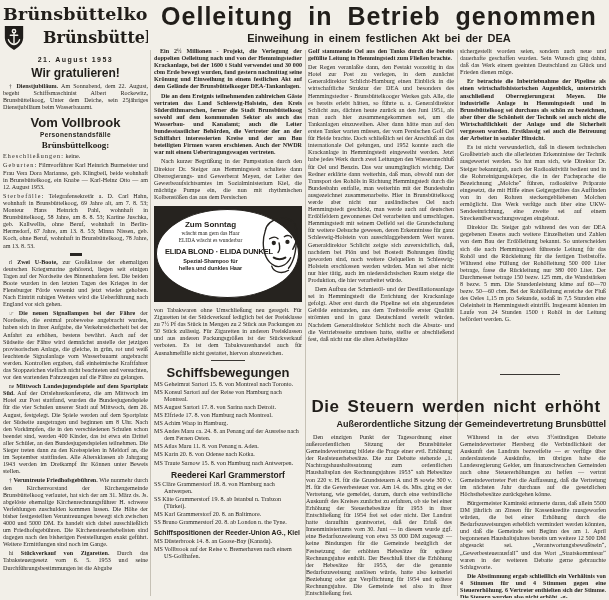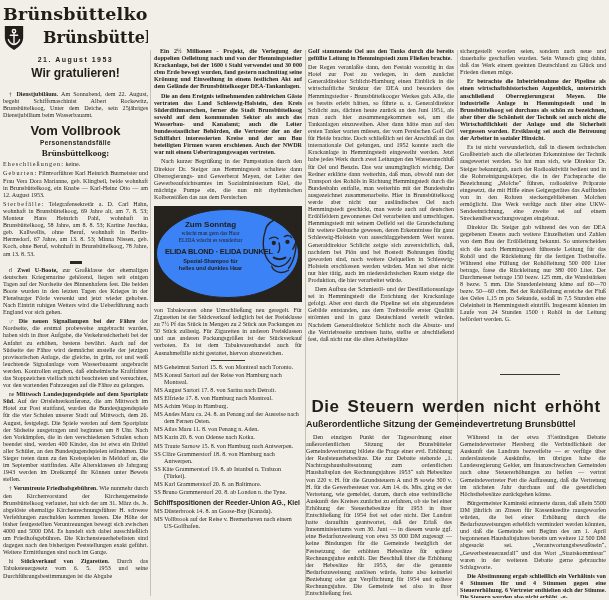--- a/index.html
+++ b/index.html
@@ -17,21 +17,21 @@
   .col3 { position:absolute; left:308px; top:48px; width:146px; height:334px; overflow:hidden; }
   .col4 { position:absolute; left:460px; top:48px; width:146px; height:320px; overflow:hidden; }
 
   
   .masthead { text-align:center; margin-top:2px; }
   .mast1 { font:bold 17.5px/19px "DejaVu Serif", serif; letter-spacing:0.2px; }
   .mastrow { display:flex; align-items:center; justify-content:flex-start; gap:18px; margin-top:1px; }
   .crest { width:22px; height:26px; flex:0 0 auto; }
   .mast2 { font:bold 16px/18px "DejaVu Serif", serif; }
   .date { font:bold 7px/9px "Liberation Sans", sans-serif; text-align:center; letter-spacing:1.5px; margin:4px 0 2px; }
-  .greet { font:bold 12px/14px "Liberation Sans", sans-serif; text-align:center; margin:2px 0 11px; }
+  .greet { font:bold 12px/14px "Liberation Sans", sans-serif; text-align:center; margin:2px 0 3px; }
 
   
   .headline { position:absolute; left:152px; top:3px; width:454px; height:44px; text-align:center; }
   .h1 { font:bold 25px/27px "Liberation Sans", sans-serif; letter-spacing:1px; word-spacing:7px; white-space:nowrap; }
   .h2 { font:bold 11px/14px "Liberation Sans", sans-serif; margin-top:1px; word-spacing:2px; }
   .sect { font:bold 13px/15px "Liberation Sans", sans-serif; text-align:center; margin:4px 0 1px; }
   .subsect { font:bold 6.5px/8px "Liberation Sans", sans-serif; text-align:center; letter-spacing:.4px; }
   .place { font:bold 9px/11px "Liberation Serif", serif; text-align:center; margin:1px 0 2px; }
   .rsub { font:bold 8.5px/10px "Liberation Sans", sans-serif; text-align:center; margin:3px 0 1px; }
   .rsub.small { font:bold 6.8px/8px "Liberation Sans", sans-serif; text-align:left; }
@@ -45,33 +45,33 @@
   .intro { font-weight:bold; text-indent:6px; }
   .reglbl { letter-spacing:1.1px; }
   .ship { font:6.1px/7.1px "Liberation Serif", serif; margin:0 0 1px; padding-left:10px; text-indent:-10px; text-align:left; }
   .sep { width:34px; margin:3px auto; border-top:1px solid #3a3733; }
   .orn { width:12px; height:3px; background:#2a2723; margin:3px auto; }
   .endrule { position:absolute; left:500px; top:374px; width:60px; border-top:1px solid #3a3733; }
   .col3 [data-list] p:first-of-type, .col4 [data-list] p:first-of-type { text-indent:0; }
 
   
   .ad { position:relative; height:96px; margin:5px 0; background:#26231f; overflow:hidden; }
-  .adoval { position:absolute; left:2px; top:3px; width:143px; height:89px; background:#3b82f6;
+  .adoval { position:absolute; left:2px; top:3px; width:143px; height:89px; background:#ffffff;
             border:1px solid #26231f; border-radius:50% / 50%; text-align:center;
             padding:10px 42px 0 8px; }
   .adl1 { font:bold 8px/10px "Liberation Sans", sans-serif; }
   .adl2 { font:5.5px/7px "Liberation Serif", serif; }
   .adbrand { font:bold 7.5px/11px "Liberation Sans", sans-serif; letter-spacing:-0.2px; margin:2px 0 1px; white-space:nowrap; }
   .adl3 { font:bold 5.5px/7px "Liberation Sans", sans-serif; }
   .adface { position:absolute; right:3px; top:5px; width:42px; height:85px; }
 
   
   .taxblock { position:absolute; left:306px; top:384px; width:300px; height:214px; overflow:hidden; }
   .h1b { font:bold 17px/20px "Liberation Sans", sans-serif; text-align:center; word-spacing:3px; letter-spacing:.5px;margin-top:13px; }
-  .h2b { font:bold 9px/12px "Liberation Sans", sans-serif; text-align:left; margin:1px 0 4px; }
+  .h2b { font:bold 9px/12px "Liberation Sans", sans-serif; text-align:right; margin:1px 0 4px; }
   .taxcols { display:flex; gap:8px; }
   .taxcol { width:146px; }
 </style>
 </head>
 <body>
 
 <div class="page">
 
   <div class="vr vr1"></div>
   <div class="vr vr2"></div>
@@ -120,20 +120,24 @@
         <p class="para news"><span class="pfx">☞</span> <b>Die neuen Signallampen bei der Fähre</b> <span>der Nordseite, die erstmal probeweise angebracht wurden, haben sich in ihrer Aufgabe, die Verkehrssicherheit bei der Anfahrt zu erhöhen, bestens bewährt. Auch auf der Südseite der Fähre wird demnächst anstelle der jetzigen provisorischen Anlage, die gleiche, in grün, rot und weiß leuchtende Signalanlage vom Wasserbauamt angebracht werden. Kontrollen ergaben, daß einheimische Kraftfahrer das Stoppzeichen vielfach nicht beachteten und versuchten, vor den wartenden Fahrzeugen auf die Fähre zu gelangen.</span></p>
 
         <p class="para news"><span class="pfx">ne</span> <b>Mittwoch Landesjugendspiele auf dem Sportplatz Süd.</b> <span>Auf der Ortslehrerkonferenz, die am Mittwoch im Hotel zur Post stattfand, wurden die Bundesjugendspiele für die vier Schulen unserer Stadt auf Mittwoch, dem 26. August, festgelegt. Die Spiele werden auf dem Sportplatz der Südseite ausgetragen und beginnen um 8 Uhr. Nach den Vorkämpfen, die in den verschiedenen Schulen schon beendet sind, werden 400 Kinder, das ist etwa ein Drittel aller Schüler, an den Bundesjugendspielen teilnehmen. Die Sieger treten dann zu den Kreisspielen in Meldorf an, die im September stattfinden. Alle Altersklassen ab Jahrgang 1943 werden im Dreikampf ihr Können unter Beweis stellen.</span></p>
 
         <p class="para news"><span class="pfx">†</span> <b>Veruntreute Friedhofsgebühren.</b> <span>Wie nunmehr durch den Kirchenvorstand der Kirchengemeinde Brunsbüttelkoog verlautet, hat sich der am 31. März ds. Js. abgelöste ehemalige Kirchenrechnungsführer H. schwere Verfehlungen zuschulden kommen lassen. Die Höhe der bisher festgestellten Veruntreuungen bewegt sich zwischen 4000 und 5000 DM. Es handelt sich dabei ausschließlich um Friedhofsgebühren. Die Kirchensteuerhebelisten sind dagegen nach den bisherigen Feststellungen exakt geführt. Weitere Ermittlungen sind noch im Gange.</span></p>
 
         <p class="para news"><span class="pfx">hi</span> <b>Stückverkauf von Zigaretten.</b> <span>Durch das Tabaksteuergesetz vom 6. 5. 1953 und seine Durchführungsbestimmungen ist die Abgabe</span></p>
       </div>
   </div>
 
+  <div class="headline">
+    <div class="h1">Oelleitung in Betrieb genommen</div>
+    <div class="h2">Einweihung in einem festlichen Akt bei der DEA</div>
+  </div>
 
   <div class="col2">
     <p class="para intro">Ein 2½ Millionen - Projekt, die Verlegung der doppelten Oelleitung nach und von der Hemmingstedter Krackanlage, bei der 1600 t Stahl verwendet und 30 000 cbm Erde bewegt wurden, fand gestern nachmittag seine Krönung und Einweihung in einem festlichen Akt auf dem Gelände der Brunsbüttelkooger DEA-Tankanlagen.</p>
     <div data-list="lead_article.col2_paragraphs">
 
         <p class="para ind"><span class="b">Die an dem Ereignis teilnehmenden zahlreichen Gäste vertraten das Land Schleswig-Holstein, den Kreis Süderdithmarschen, ferner die Stadt Brunsbüttelkoog sowohl auf dem kommunalen Sektor als auch das Wasserbau- und Kanalamt; auch die Leiter bundesstaatlicher Behörden, die Vertreter der an der Schiffahrt interessierten Kreise und der am Bau beteiligten Firmen waren erschienen. Auch der NWDR war mit einem Uebertragungswagen vertreten.</span></p>
 
         <p class="para ind"><span>Nach kurzer Begrüßung in der Pumpstation durch den Direktor Dr. Steiger aus Hemmingstedt schaltete dann Oberregierungs- und Gewerberat Meyen, der Leiter des Gewerbeaufsichtsamtes im Sozialministerium Kiel, die mächtige Pumpe ein, die nun mit rhythmischen Kolbenstößen das aus dem Persischen</span></p>
       </div>
 
@@ -158,32 +162,34 @@
           <path d="M21 30 c1 4 1 7 -1 9"></path>
           <path d="M16 44 c3 2 8 2 11 0" stroke-width="2"></path>
           <path d="M14 52 c2 6 10 8 16 4"></path>
         </g>
       </svg>
     </div>
 
     <p class="para">von Tabakwaren ohne Umschließung neu geregelt. Für Zigaretten ist der Stückverkauf lediglich bei der Preisklasse zu 7½ Pf das Stück in Mengen zu 2 Stück aus Packungen zu 50 Stück zulässig. Für Zigaretten in anderen Preisklassen und aus anderen Packungsgrößen ist der Stückverkauf verboten. Es ist dem Tabakwarenhandel auch für Ausnahmefälle nicht gestattet, hiervon abzuweichen.</p>
     <div class="sep"></div>
 
+    <div class="sect">Schiffsbewegungen</div>
     <div data-list="shipping.sartori">
 
     <p class="ship"><span>MS Geheimrat Sartori 15. 8. von Montreal nach Toronto.</span></p>
         <p class="ship"><span>MS Konsul Sartori auf der Reise von Hamburg nach Montreal.</span></p>
         <p class="ship"><span>MS August Sartori 17. 8. von Sarina nach Detroit.</span></p>
         <p class="ship"><span>MS Elfriede 17. 8. von Hamburg nach Montreal.</span></p>
         <p class="ship"><span>MS Achim Waap in Hamburg.</span></p>
         <p class="ship"><span>MS Andes Maru ca. 24. 8. an Penang auf der Ausreise nach dem Fernen Osten.</span></p>
         <p class="ship"><span>MS Atlas Maru 11. 8. von Penang n. Aden.</span></p>
         <p class="ship"><span>MS Karin 20. 8. von Odense nach Kotka.</span></p>
         <p class="ship"><span>MS Traute Sarnow 15. 8. von Hamburg nach Antwerpen.</span></p>
       </div>
+    <div class="rsub">Reederei Karl Grammerstorf</div>
     <div data-list="shipping.grammerstorf">
 
     <p class="ship"><span>SS Cläre Grammerstorf 18. 8. von Hamburg nach Antwerpen.</span></p>
         <p class="ship"><span>SS Käte Grammerstorf 19. 8. ab Istanbul n. Trabzon (Türkei).</span></p>
         <p class="ship"><span>MS Karl Grammerstorf 20. 8. an Baltimore.</span></p>
         <p class="ship"><span>SS Bruno Grammerstorf 20. 8. ab London n. the Tyne.</span></p>
       </div>
     <div class="rsub small">Schiffspositionen der Reeder-Union AG., Kiel</div>
     <div data-list="shipping.reederunion">
 

